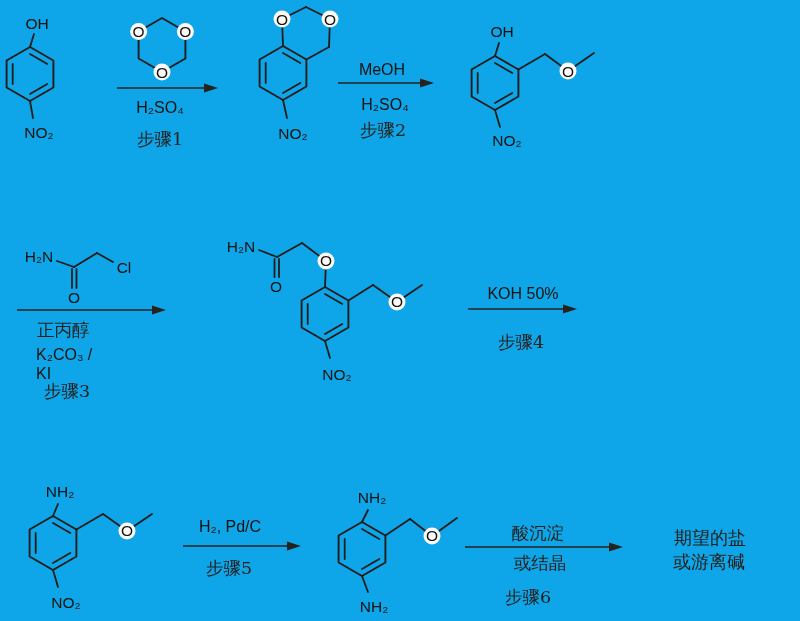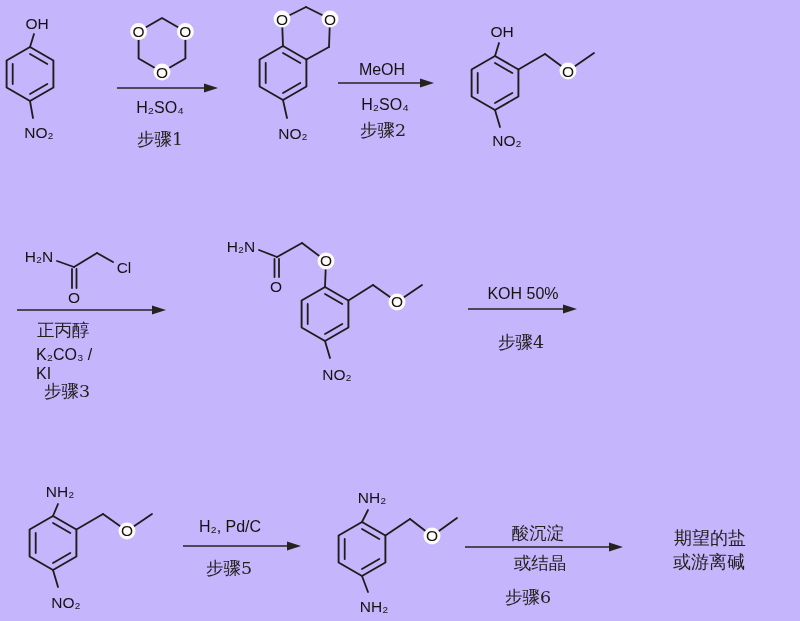--- a/index.html
+++ b/index.html
@@ -1,20 +1,20 @@
 <!DOCTYPE html>
 <html><head>
 <meta charset="utf-8">
 <style>
   html,body{margin:0;padding:0;}
   body{background:#ffffff;}
   .page{
     position:relative;
     width:800px;height:621px;
-    background:#c4b5fd;
+    background:#0ea5e9;
     overflow:hidden;
     font-family:"Liberation Sans","DejaVu Sans",sans-serif;
   }
   svg{position:absolute;left:0;top:0;}
   .bond{stroke:#1f1d1b;stroke-width:1.8;fill:none;stroke-linecap:round;stroke-linejoin:round;}
   .ring{stroke:#1f1d1b;stroke-width:1.9;fill:none;stroke-linejoin:round;}
   .arrowline{stroke:#26231f;stroke-width:1.6;fill:none;}
   .arrowhead{fill:#26231f;stroke:none;}
   .mask{fill:#fcfbf9;stroke:none;}
   .atom{

